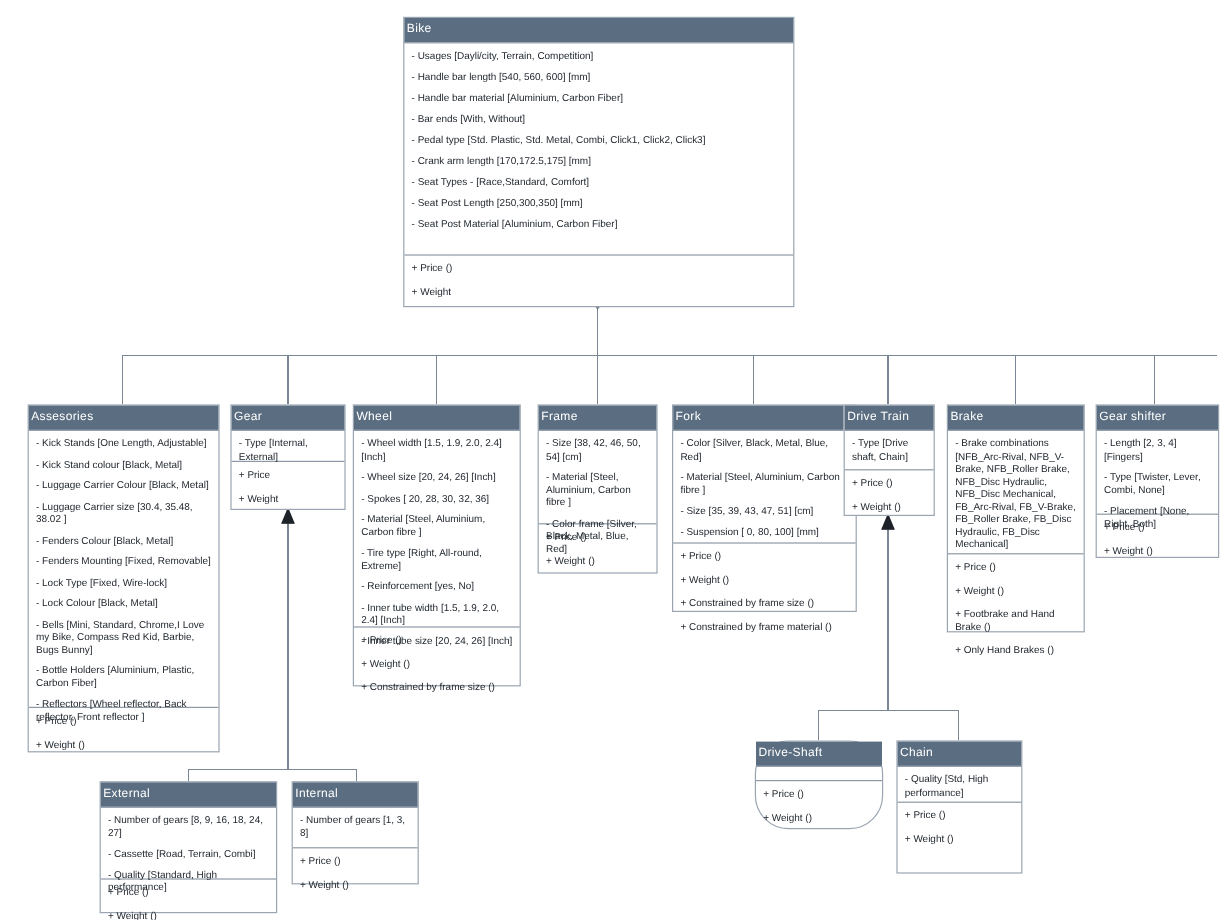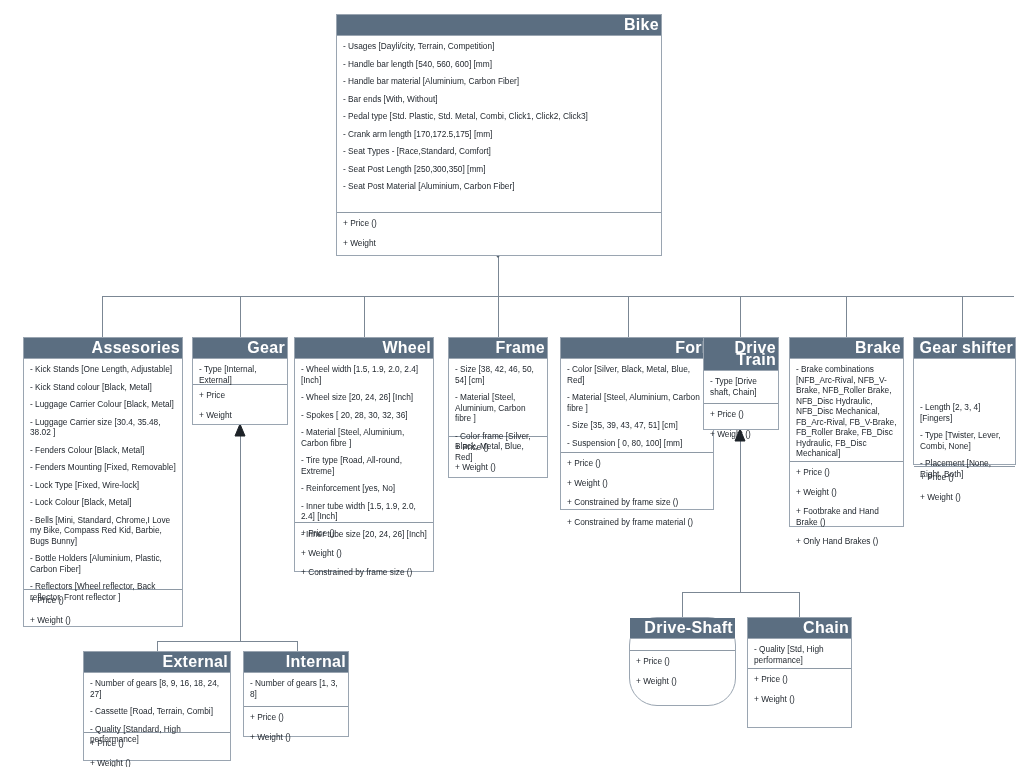--- a/index.html
+++ b/index.html
@@ -34,23 +34,23 @@
   .uml-class {
     position: absolute;
     box-sizing: border-box;
     background: #ffffff;
     border: 1px solid #9aa5b1;
     box-shadow: 0 0 0 0 transparent;
   }
   .uml-header {
     background: #5b6e81;
     color: #ffffff;
-    font-weight: bold;
-    font-size: 16px;
-    text-align: right;
+    font-weight: normal;
+    font-size: 10px;
+    text-align: left;
     letter-spacing: 0.3px;
     padding: 4px 2px 4px 2px;
     border-bottom: 1px solid #9aa5b1;
     line-height: 12px;
     box-sizing: border-box;
   }
   .uml-section {
     box-sizing: border-box;
     padding: 5px 6px 6px 6px;
   }
@@ -161,21 +161,21 @@
     </div>
   </div>
 
   <div class="uml-class" style="left:294px; top:337px; width:140px; height:235px;">
     <div class="uml-header">Wheel</div>
     <div class="uml-section uml-attrs" style="height:164px;">
       <div class="uml-row">- Wheel width [1.5, 1.9, 2.0, 2.4] [Inch]</div>
       <div class="uml-row">- Wheel size [20, 24, 26] [Inch]</div>
       <div class="uml-row">- Spokes [ 20, 28, 30, 32, 36]</div>
       <div class="uml-row">- Material [Steel, Aluminium, Carbon fibre ]</div>
-      <div class="uml-row">- Tire type [Road, All-round, Extreme]</div>
+      <div class="uml-row">- Tire type [Right, All-round, Extreme]</div>
       <div class="uml-row">- Reinforcement [yes, No]</div>
       <div class="uml-row">- Inner tube width [1.5, 1.9, 2.0, 2.4] [Inch]</div>
       <div class="uml-row">- Inner tube size [20, 24, 26] [Inch]</div>
     </div>
     <div class="uml-section uml-ops">
       <div class="uml-row">+ Price ()</div>
       <div class="uml-row">+ Weight ()</div>
       <div class="uml-row">+ Constrained by frame size ()</div>
     </div>
   </div>
@@ -228,21 +228,21 @@
     <div class="uml-section uml-ops">
       <div class="uml-row">+ Price ()</div>
       <div class="uml-row">+ Weight ()</div>
       <div class="uml-row">+ Footbrake and Hand Brake ()</div>
       <div class="uml-row">+ Only Hand Brakes ()</div>
     </div>
   </div>
 
   <div class="uml-class" style="left:913px; top:337px; width:103px; height:128px;">
     <div class="uml-header">Gear shifter</div>
-    <div class="uml-section uml-attrs" style="height:70px;margin-top:38px;">
+    <div class="uml-section uml-attrs" style="height:70px;">
       <div class="uml-row">- Length [2, 3, 4]  [Fingers]</div>
       <div class="uml-row">- Type [Twister, Lever, Combi, None]</div>
       <div class="uml-row">- Placement [None, Right, Both]</div>
     </div>
     <div class="uml-section uml-ops">
       <div class="uml-row">+ Price ()</div>
       <div class="uml-row">+ Weight ()</div>
     </div>
   </div>
 
@@ -263,21 +263,21 @@
     <div class="uml-header">Internal</div>
     <div class="uml-section uml-attrs" style="height:34px;">
       <div class="uml-row">- Number of gears [1, 3, 8]</div>
     </div>
     <div class="uml-section uml-ops">
       <div class="uml-row">+ Price ()</div>
       <div class="uml-row">+ Weight ()</div>
     </div>
   </div>
 
-  <div class="uml-class" style="left:629px; top:617px; width:107px; height:89px;border-radius:28px;">
+  <div class="uml-class" style="left:629px; top:617px; width:107px; height:74px;border-radius:28px;">
     <div class="uml-header">Drive-Shaft</div>
     <div class="uml-section uml-attrs" style="height:5px;"></div>
     <div class="uml-section uml-ops">
       <div class="uml-row">+ Price ()</div>
       <div class="uml-row">+ Weight ()</div>
     </div>
   </div>
 
   <div class="uml-class" style="left:747px; top:617px; width:105px; height:111px;">
     <div class="uml-header">Chain</div>

